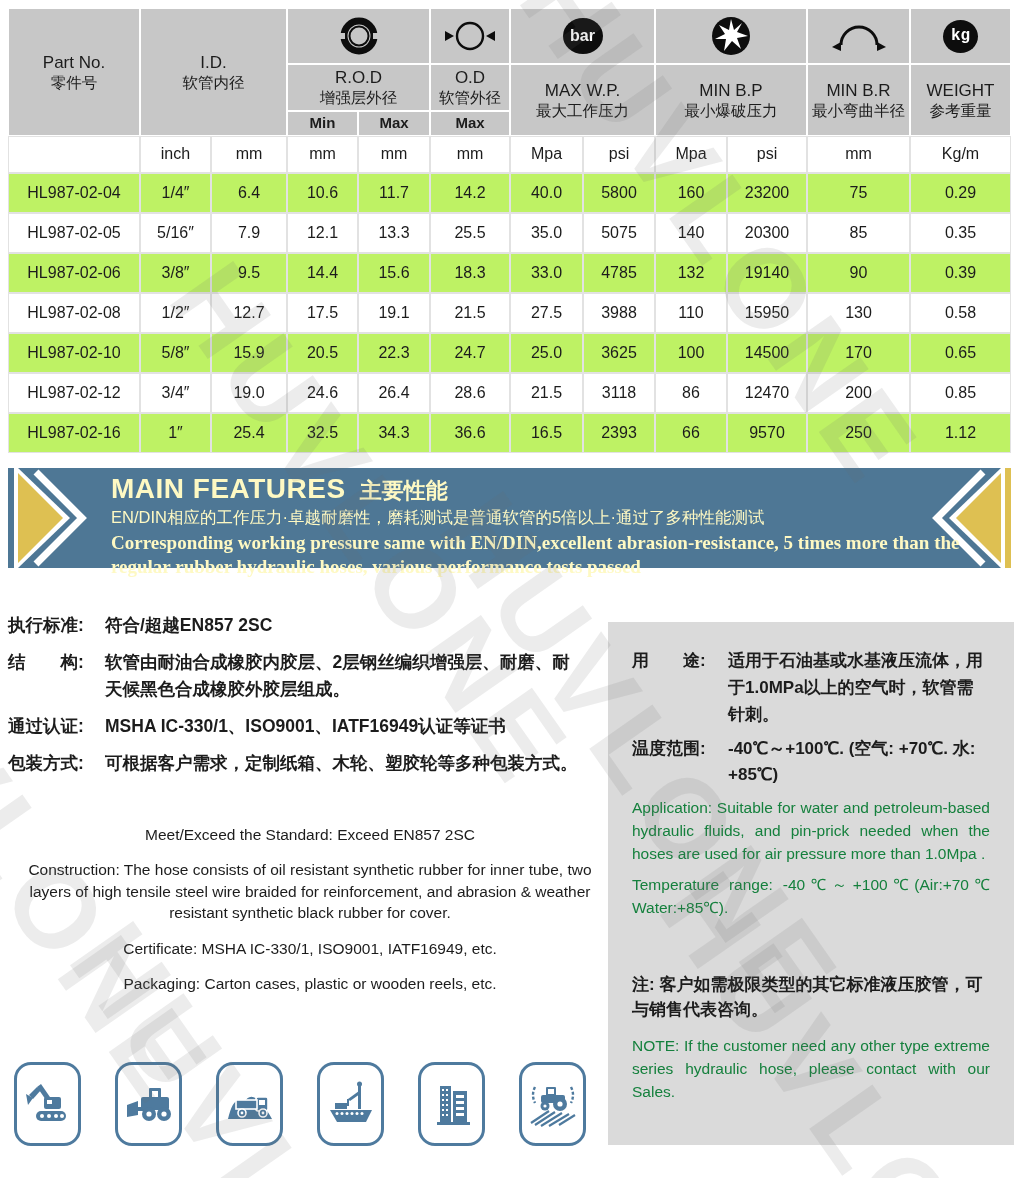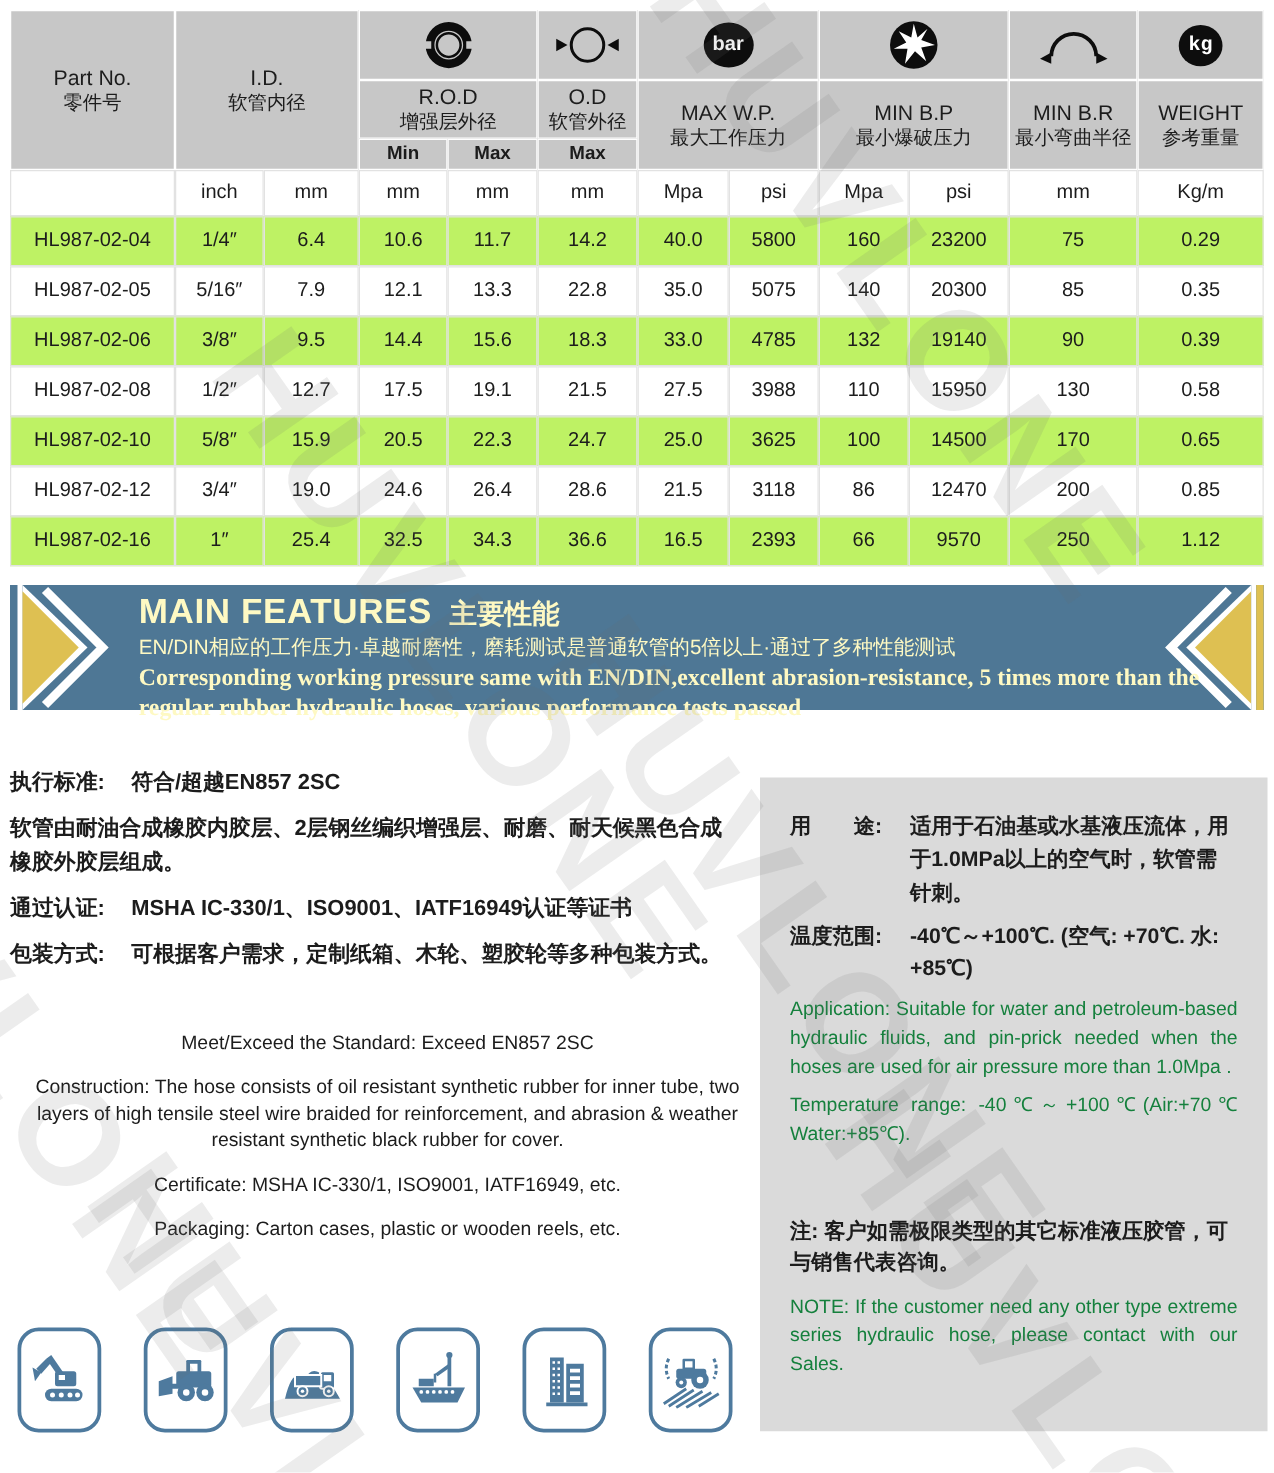--- a/index.html
+++ b/index.html
@@ -231,21 +231,21 @@
           <td>23200</td>
           <td>75</td>
           <td>0.29</td>
         </tr>
         <tr>
           <td>HL987-02-05</td>
           <td>5/16″</td>
           <td>7.9</td>
           <td>12.1</td>
           <td>13.3</td>
-          <td>22.8</td>
+          <td>25.5</td>
           <td>35.0</td>
           <td>5075</td>
           <td>140</td>
           <td>20300</td>
           <td>85</td>
           <td>0.35</td>
         </tr>
         <tr class="alt">
           <td>HL987-02-06</td>
           <td>3/8″</td>
@@ -342,20 +342,21 @@
       <div class="banner-line-en">Corresponding working pressure same with EN/DIN,excellent abrasion-resistance, 5 times more than the regular rubber hydraulic hoses, various performance tests passed</div>
     </div>
   </div>
 
   <div class="left-cn">
     <div class="cn-item">
       <span class="cn-label">执行标准:</span>
       <span class="cn-text">符合/超越EN857 2SC</span>
     </div>
     <div class="cn-item">
+      <span class="cn-label">结　　构:</span>
       <span class="cn-text">软管由耐油合成橡胶内胶层、2层钢丝编织增强层、耐磨、耐天候黑色合成橡胶外胶层组成。</span>
     </div>
     <div class="cn-item">
       <span class="cn-label">通过认证:</span>
       <span class="cn-text">MSHA IC-330/1、ISO9001、IATF16949认证等证书</span>
     </div>
     <div class="cn-item">
       <span class="cn-label">包装方式:</span>
       <span class="cn-text">可根据客户需求，定制纸箱、木轮、塑胶轮等多种包装方式。</span>
     </div>

